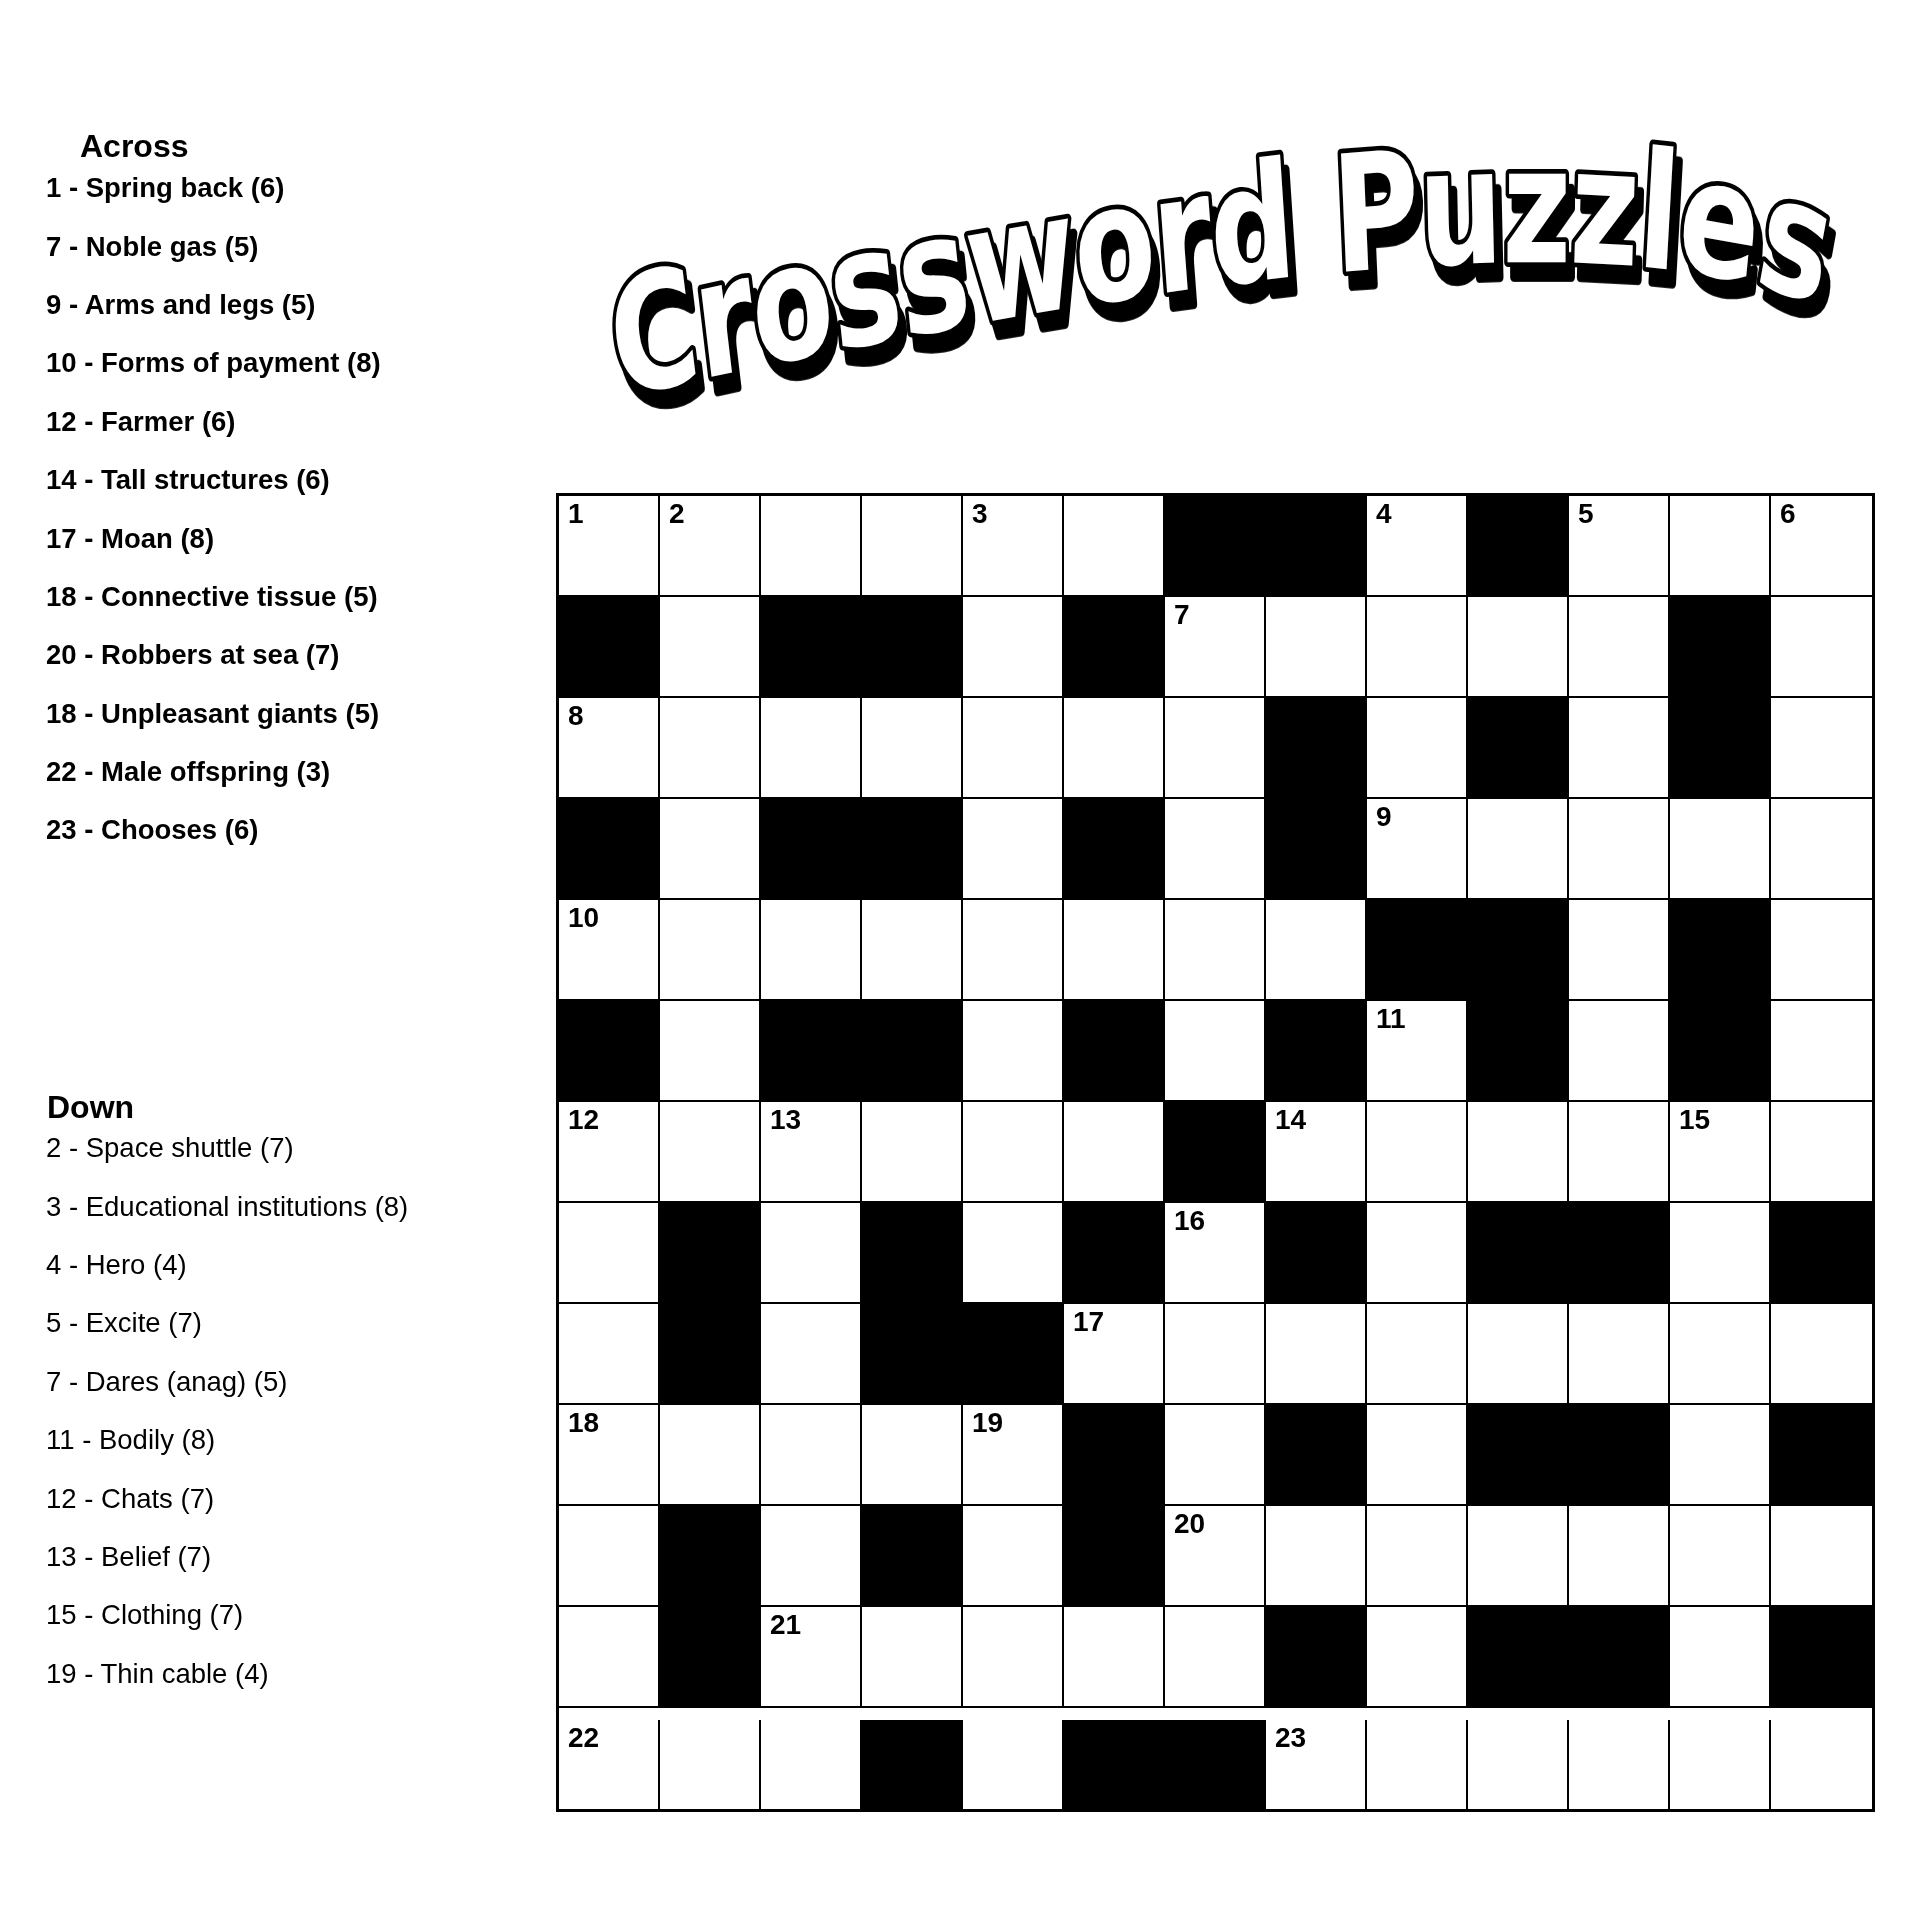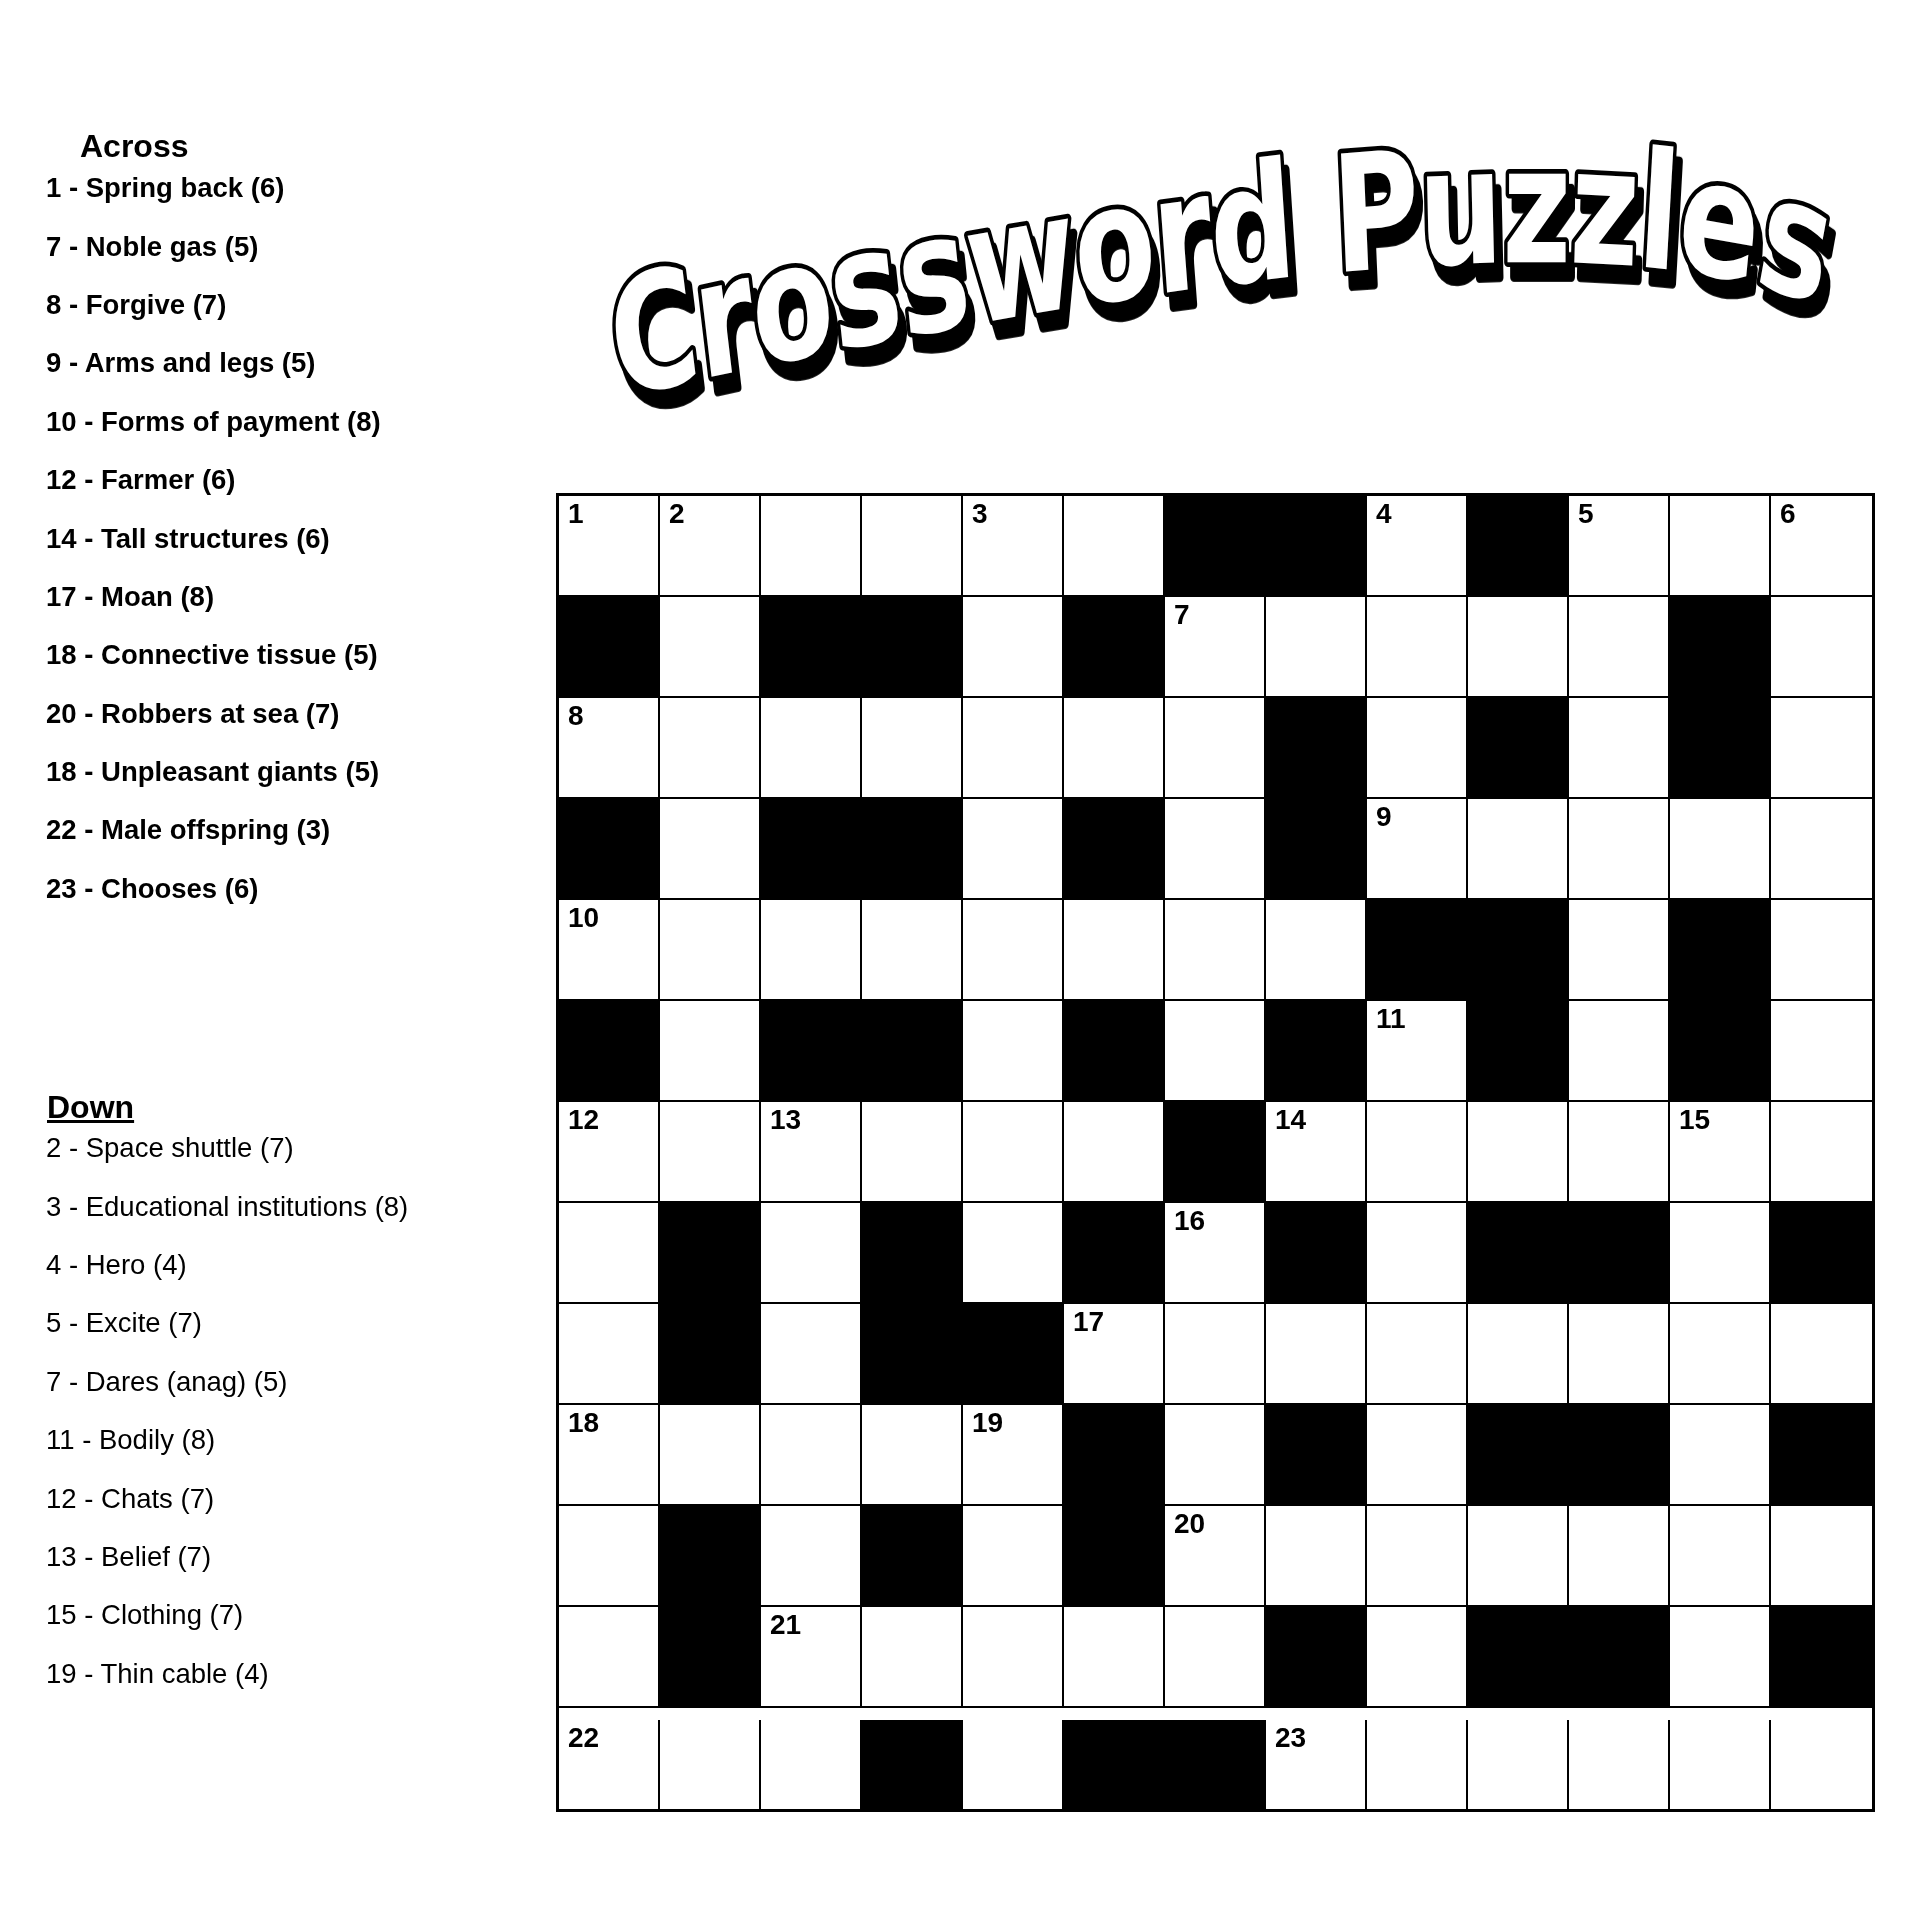--- a/index.html
+++ b/index.html
@@ -14,21 +14,21 @@
 
   
   .heading {
     position: absolute;
     font-weight: bold;
     font-size: 32px;
     line-height: 1;
     white-space: nowrap;
   }
   #across-heading { left: 80px; top: 103px; }
-  #down-heading   { left: 47px; top: 1064px; text-decoration: underline; }
+  #down-heading   { left: 47px; top: 1064px; }
 
   .clue-list {
     position: absolute;
     left: 46px;
     font-size: 27.5px;
   }
   #across-list { top: 159px; font-weight: bold; }
   #down-list   { top: 1119px; }
 
   .clue-item {
@@ -93,21 +93,20 @@
     <text font-size="120" fill="#ffffff" stroke="#000000" stroke-width="7" stroke-linejoin="round" style="paint-order: stroke fill;">
       <textPath href="#arcpath" xlink:href="#arcpath" textLength="1210" lengthAdjust="spacingAndGlyphs">Crossword Puzzles</textPath>
     </text>
   </g>
 </svg>
 
 <h2 class="heading" id="across-heading">Across</h2>
 <div class="clue-list" id="across-list">
     <div class="clue-item">1 - Spring back (6)</div>
     <div class="clue-item">7 - Noble gas (5)</div>
-    <div class="clue-item">8 - Forgive (7)</div>
     <div class="clue-item">9 - Arms and legs (5)</div>
     <div class="clue-item">10 - Forms of payment (8)</div>
     <div class="clue-item">12 - Farmer (6)</div>
     <div class="clue-item">14 - Tall structures (6)</div>
     <div class="clue-item">17 - Moan (8)</div>
     <div class="clue-item">18 - Connective tissue (5)</div>
     <div class="clue-item">20 - Robbers at sea (7)</div>
     <div class="clue-item">18 - Unpleasant giants (5)</div>
     <div class="clue-item">22 - Male offspring (3)</div>
     <div class="clue-item">23 - Chooses (6)</div>

